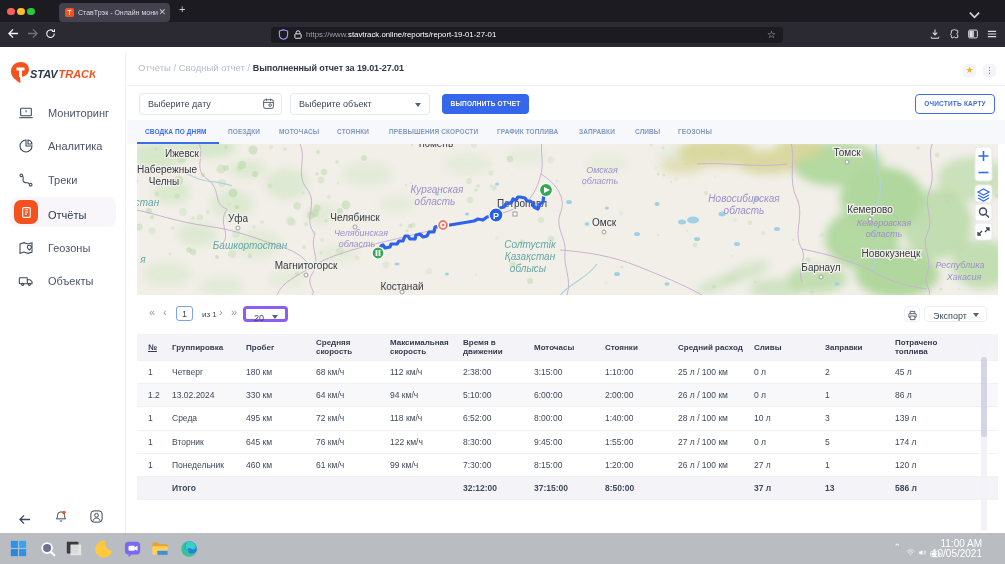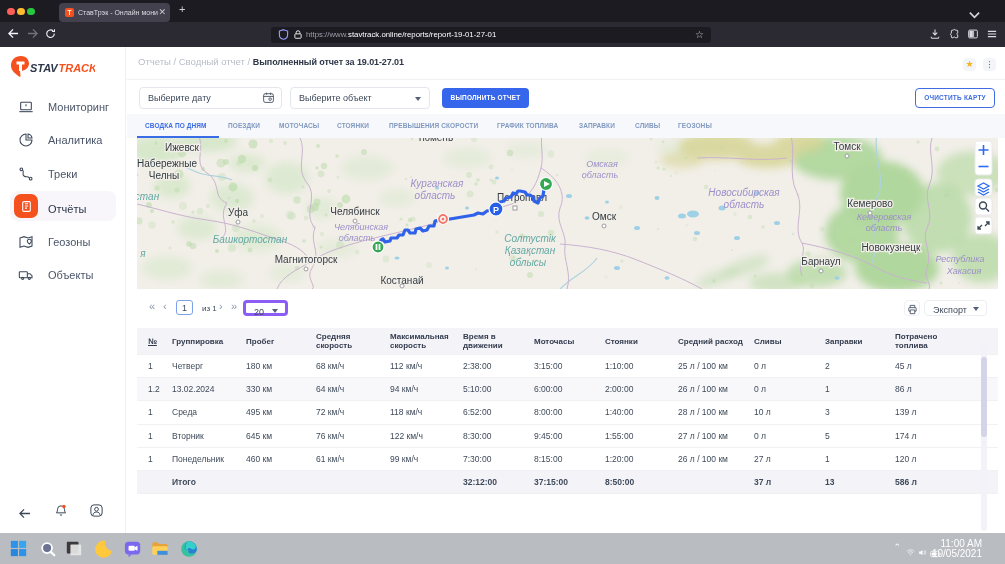--- a/index.html
+++ b/index.html
@@ -8,23 +8,23 @@
 .tabstrip { position:absolute; left:0; top:0; width:1005px; height:22px; background:#1c1b22; }
 .tl { position:absolute; top:7.5px; width:7.5px; height:7.5px; border-radius:50%; }
 .tab { position:absolute; left:59px; top:3px; width:111px; height:19px; background:#42414d; border-radius:4px; color:#dcdbe2; font-size:7px; line-height:19px; }
 .tab .fav { position:absolute; left:6px; top:5px; width:9px; height:9px; background:#f4511e; border-radius:2px; color:#fff; font-size:6.5px; text-align:center; line-height:9px; font-weight:bold;}
 .tab .ttl { position:absolute; left:19px; top:0; width:80px; overflow:hidden; white-space:nowrap; }
 .tab .x { position:absolute; right:4px; top:0; font-size:9px; color:#c9c8ce; }
 .newtab { position:absolute; left:179px; top:3px; color:#cfcfd4; font-size:11px; font-weight:400; }
 
 .navbar { position:absolute; left:0; top:22px; width:1005px; height:25px; background:#2b2a33; }
 .navic { position:absolute; color:#f1f0f4; font-size:12px; top:4px; }
-.urlbar { position:absolute; left:271px; top:4.5px; width:440px; height:16px; background:#1c1b22; border-radius:3px; color:#fbfbfe; font-size:7.8px; line-height:16px;padding-left:32px; }
+.urlbar { position:absolute; left:271px; top:4.5px; width:512px; height:16px; background:#1c1b22; border-radius:3px; color:#fbfbfe; font-size:7.8px; line-height:16px;padding-left:32px; }
 .urlbar .txt { position:absolute; left:35px; top:0; white-space:nowrap; }
-.app { position:absolute; left:0; top:47px; width:1005px; height:486px; background:#fff; }
+.app { position:absolute; left:0; top:53px; width:1005px; height:486px; background:#fff; }
 .sidebar { position:absolute; left:0; top:0; width:126px; height:486px; background:#fff; border-right:1px solid #f0f0f3; }
 .logo { position:absolute; left:10px; top:8px; }
 .menu-item { position:absolute; left:0; width:126px; height:24px; }
 .menu-item .mi-ic { position:absolute; left:14px; top:0; width:24px; height:24px; display:flex; align-items:center; justify-content:center; }
 .menu-item .mi-tx { position:absolute; left:48px; top:0; height:24px; line-height:24px; font-size:11px; color:#4a5568; }
 .mi-active-bg { position:absolute; left:10px; width:106px; height:30px; background:#f8f6fb; border-radius:8px; }
 .orange-sq { position:absolute; left:14px; width:24px; height:24px; background:#f4511e; border-radius:7px; display:flex; align-items:center; justify-content:center; }
 .sb-bottom { position:absolute; left:0; top:450px; width:126px; height:40px; }
 .main { position:absolute; left:127px; top:0; width:878px; height:489px; }
 .topbar { position:absolute; left:0; top:0; width:878px; height:33px; border-bottom:1px solid #f0f1f5; }

